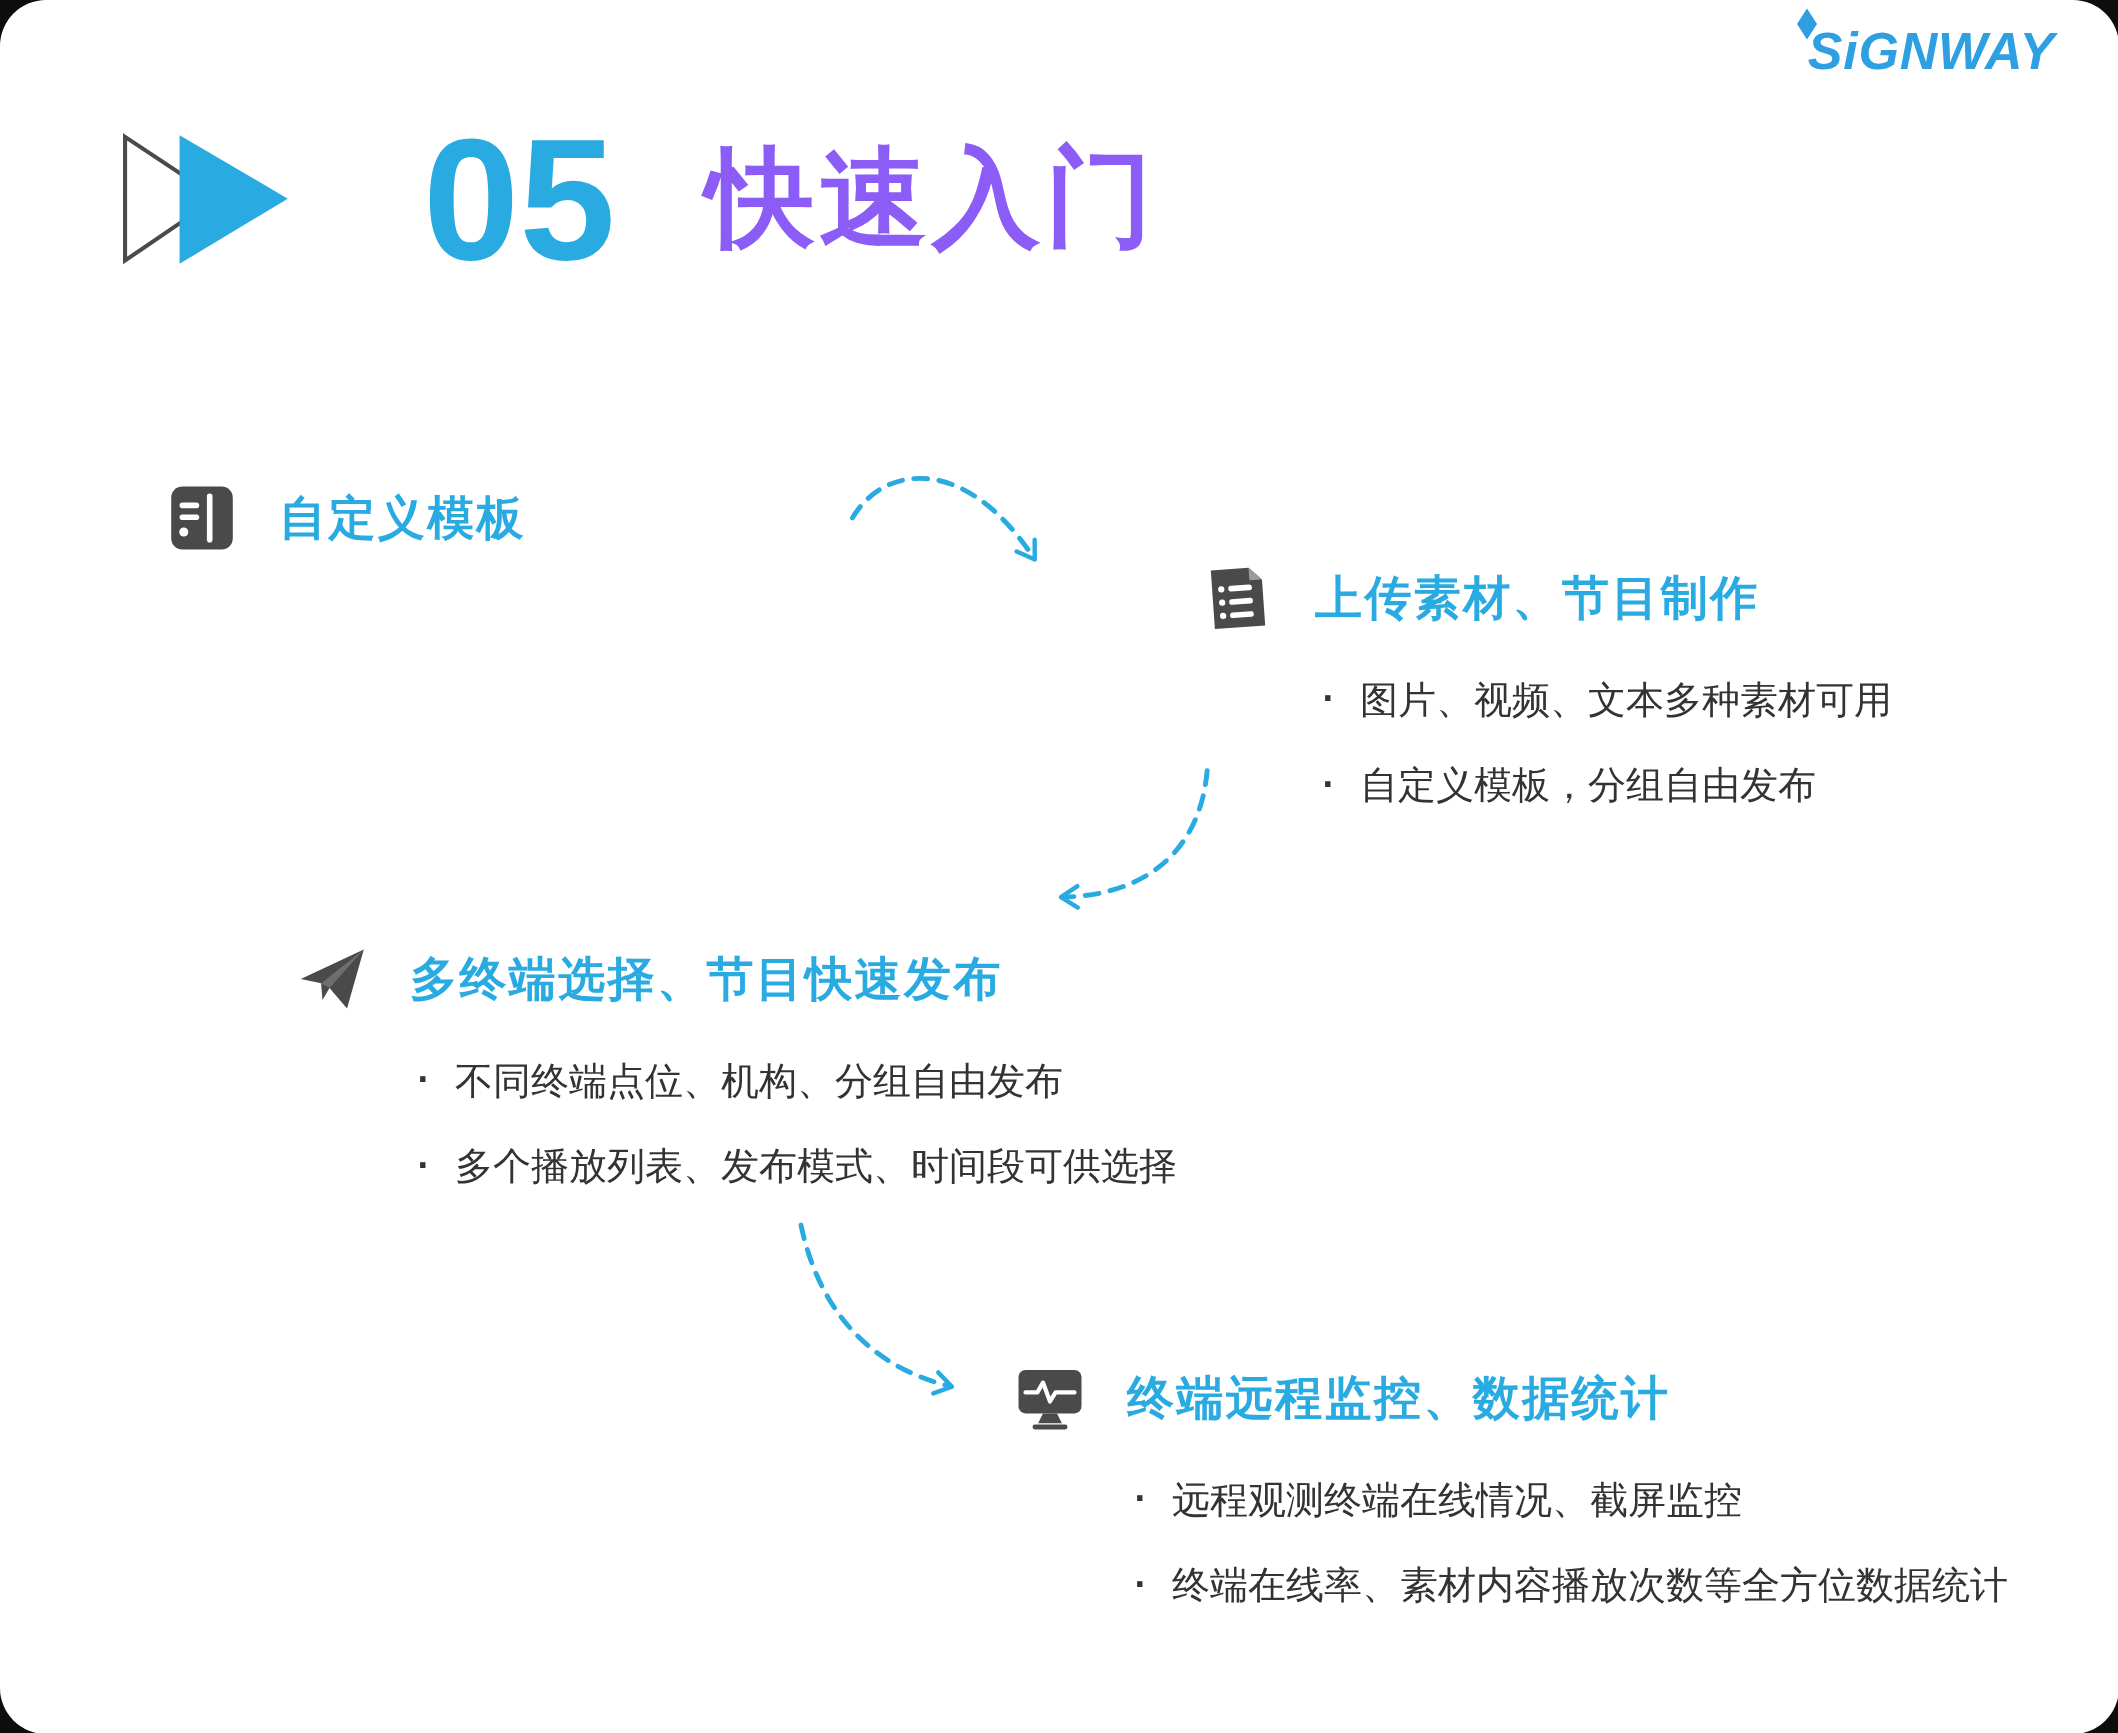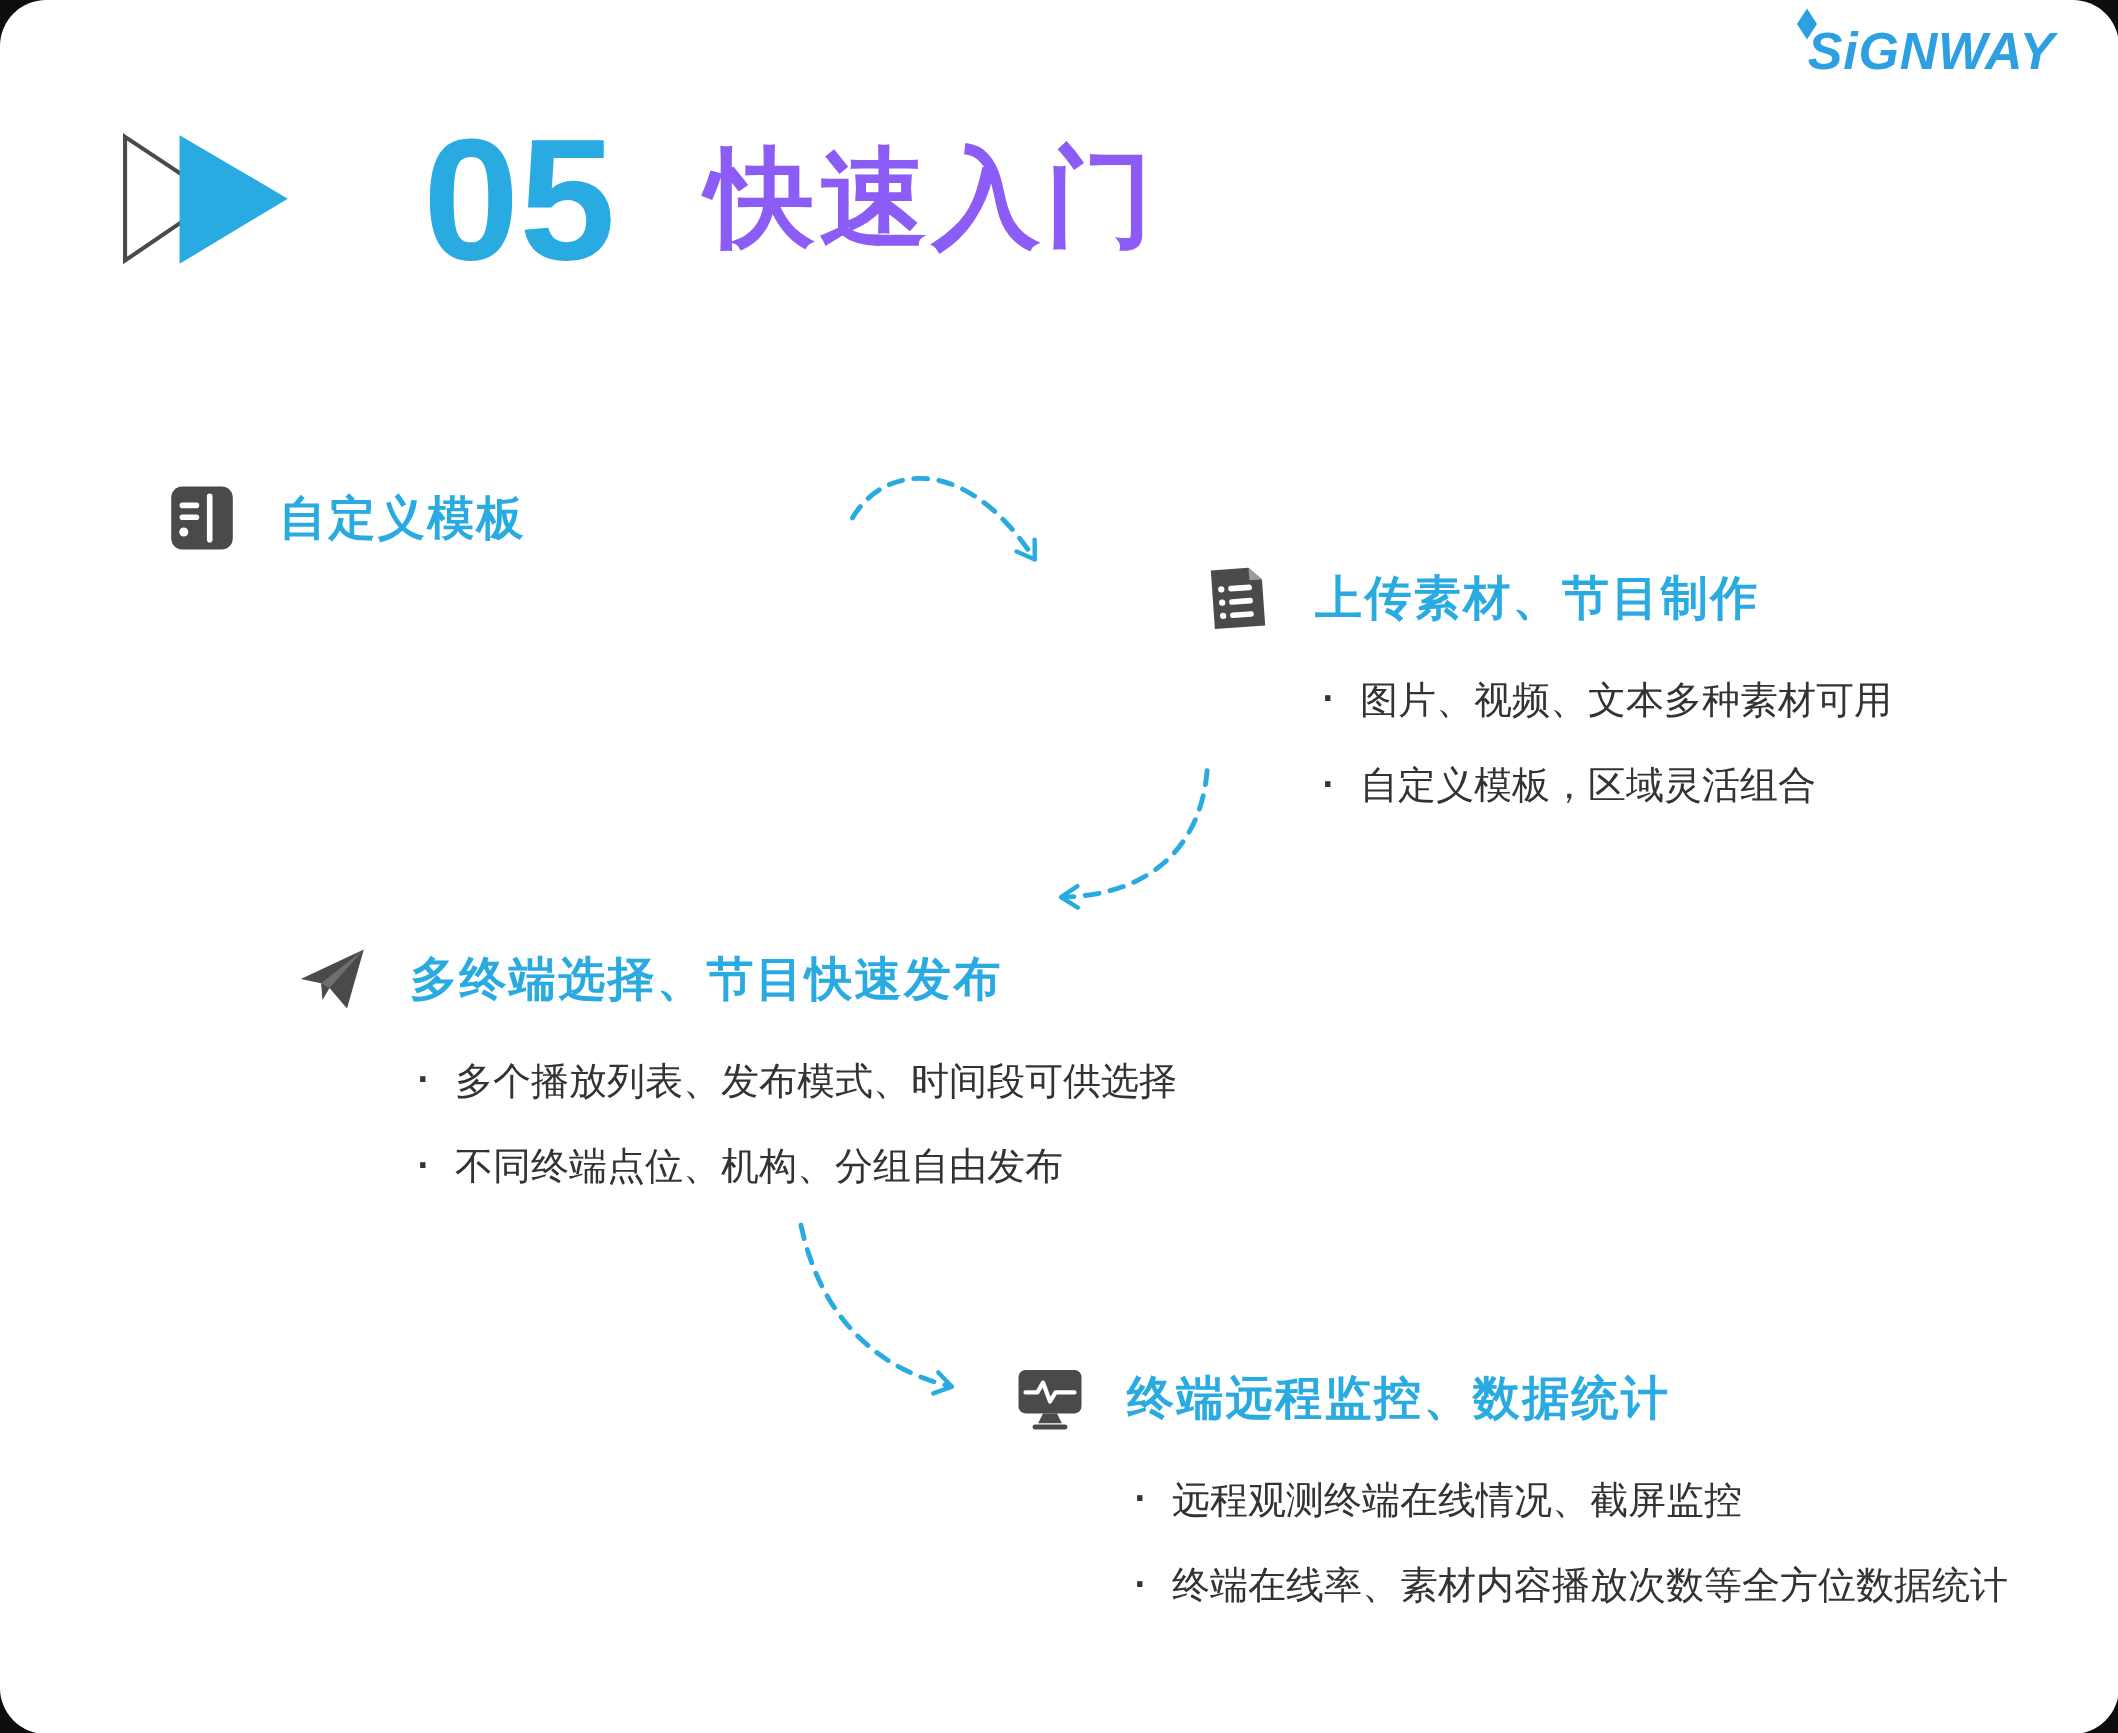--- a/index.html
+++ b/index.html
@@ -141,37 +141,37 @@
             <rect x="37" y="51" width="34" height="8" rx="4" fill="#ffffff"></rect>
             <circle cx="27" cy="74" r="4.5" fill="#ffffff"></circle>
             <rect x="37" y="70" width="34" height="8" rx="4" fill="#ffffff"></rect>
           </g>
         </svg>
       </span>
       <h2 class="step-title">上传素材、节目制作</h2>
     </div>
     <ul class="bullets">
       <li class="bullet">图片、视频、文本多种素材可用</li>
-      <li class="bullet">自定义模板，区域灵活组合</li>
+      <li class="bullet">自定义模板，分组自由发布</li>
     </ul>
   </section>
 
   <section class="step" id="step-3">
     <div class="step-head">
       <span class="step-icon">
         <svg viewBox="0 0 100 100">
           <path d="M4 50 L94 8 L70 92 L45 63 L35 80 L33 56 Z" fill="#4a4a4a"></path>
           <path d="M45 63 L94 8 L33 56 Z" fill="#6e6e6e"></path>
         </svg>
       </span>
       <h2 class="step-title">多终端选择、节目快速发布</h2>
     </div>
     <ul class="bullets">
+      <li class="bullet">不同终端点位、机构、分组自由发布</li>
       <li class="bullet">多个播放列表、发布模式、时间段可供选择</li>
-      <li class="bullet">不同终端点位、机构、分组自由发布</li>
     </ul>
   </section>
 
   <section class="step" id="step-4">
     <div class="step-head">
       <span class="step-icon">
         <svg viewBox="0 0 100 100">
           <rect x="5" y="10" width="90" height="62" rx="10" fill="#4a4a4a"></rect>
           <polyline points="15,42 32,42 40,28 50,55 58,42 85,42" fill="none" stroke="#ffffff" stroke-width="6" stroke-linejoin="round" stroke-linecap="round"></polyline>
           <path d="M40 72 h20 l7 14 h-34 z" fill="#4a4a4a"></path>

